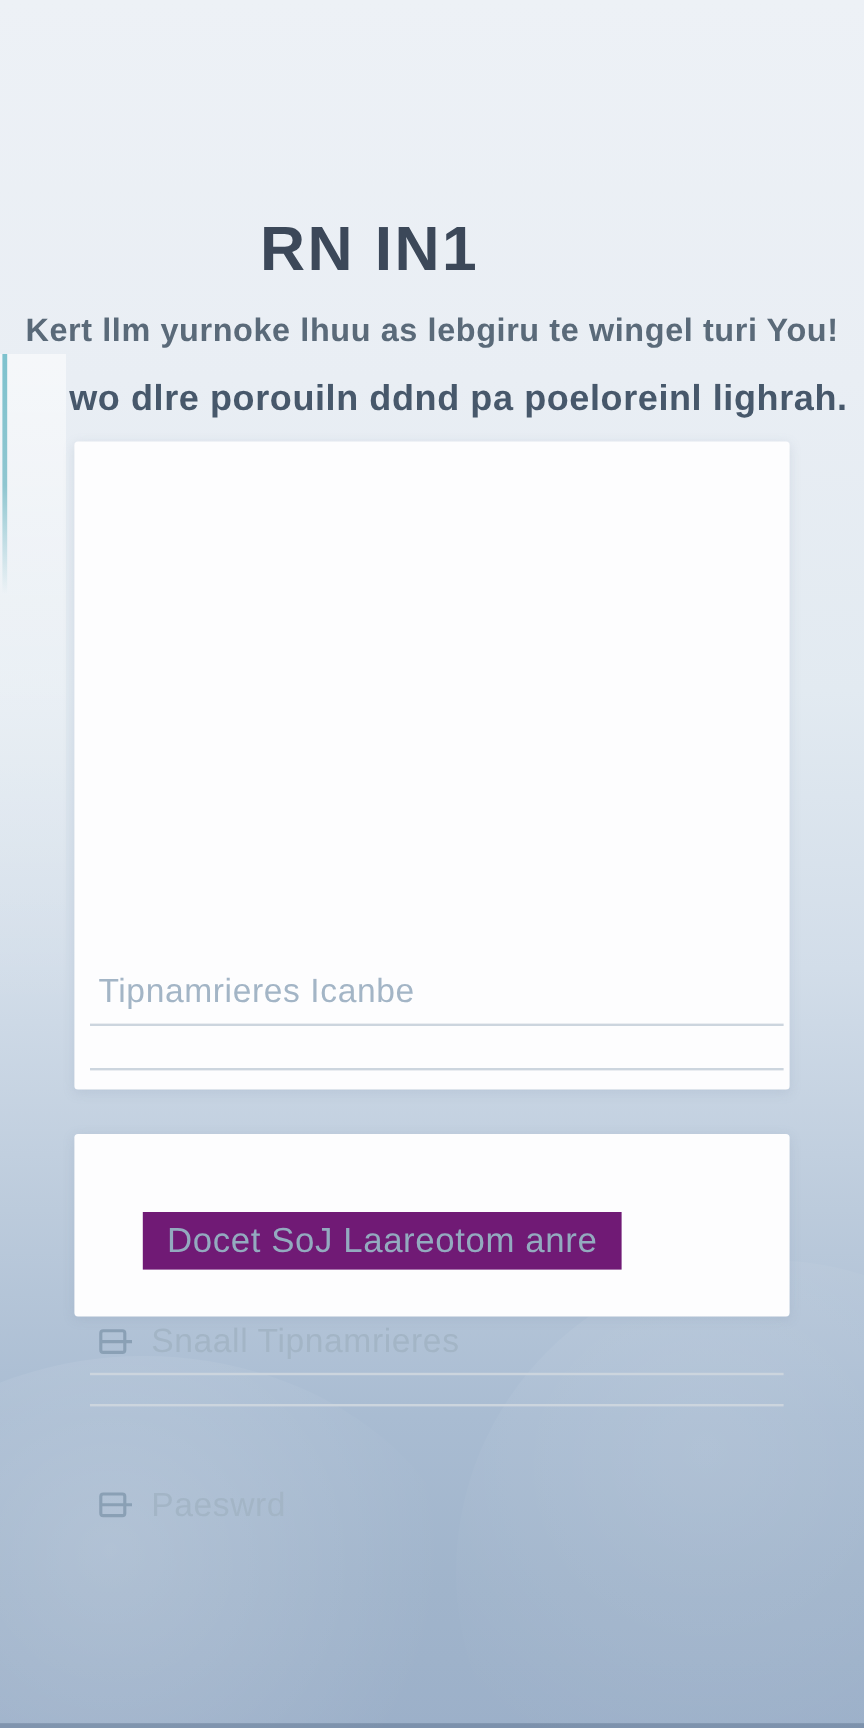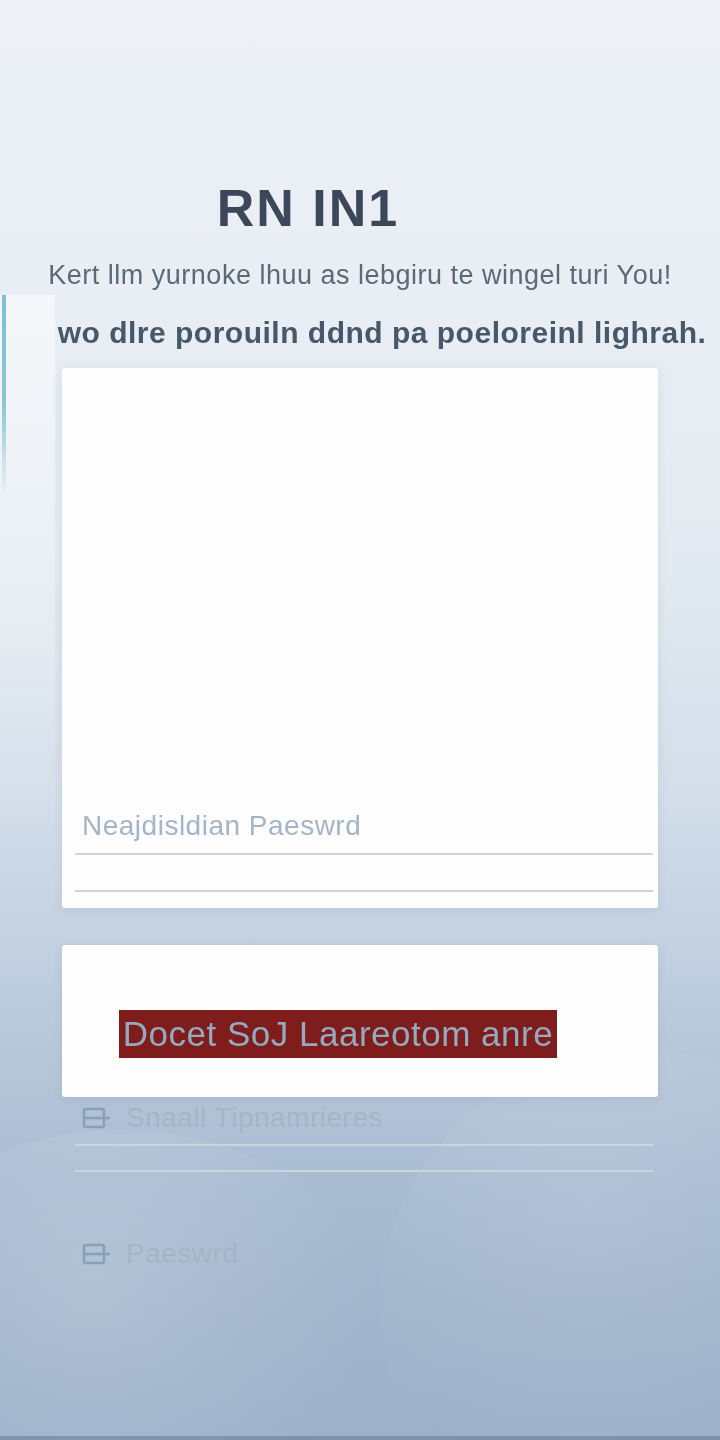--- a/index.html
+++ b/index.html
@@ -53,21 +53,21 @@
     font-weight: 800;
     letter-spacing: 2px;
     color: #3c4859;
   }
 
   .subtitle {
     position: absolute;
     left: 0; top: 260px; width: 720px;
     text-align: center;
     font-size: 27px;
-    font-weight: 400;
+    font-weight: 700;
     color: #5a6a79;
     letter-spacing: 0.5px;
   }
 
   .tagline {
     position: absolute;
     left: 0; top: 316px; width: 720px;
     text-align: center;
     font-size: 30px;
     font-weight: 700;
@@ -117,26 +117,26 @@
   .d1 { top: 485px; }
   .d2 { top: 522px; }
   .d3 { top: 640px; }
   .d4 { top: 663px; }
   .d5 { top: 776px; }
   .d6 { top: 802px; }
 
   .submit {
     position: absolute;
     left: 57px; top: 65px;
-    width: 438px; height: 48px;
+    width: 399px; height: 48px;
     border: none;
-    background: #7f1d1d;
+    background: #701a75;
     color: #93aabf;
     font-family: "Liberation Sans", sans-serif;
-    font-size: 35px;
+    font-size: 29px;
     letter-spacing: 0.5px;
     cursor: pointer;
   }
 
   .watermark {
     position: absolute;
     left: 472px; top: 1331px;
     width: 236px; height: 96px;
     border-radius: 48px;
     background: rgba(104,120,137,0.92);
@@ -161,21 +161,21 @@
   <div class="bg-shape s3"></div>
   <div class="accent-line"></div>
 
   <h1 class="page-title">RN IN1</h1>
   <p class="subtitle">Kert llm yurnoke lhuu as lebgiru te wingel turi You!</p>
   <p class="tagline">wo dlre porouiln ddnd pa poeloreinl lighrah.</p>
 
   <div class="card form-card">
 
     <div class="field f1">
-      <span class="ph">Neajdisldian Paeswrd</span>
+      <span class="ph">Tipnamrieres Icanbe</span>
     </div>
 
     <div class="divider d1"></div>
     <div class="divider d2"></div>
 
     <div class="field f2">
       <span class="ficon">
         <svg width="30" height="26" viewBox="0 0 30 26">
           <rect x="2" y="4" width="20" height="18" rx="2" fill="none" stroke="#8aa0b5" stroke-width="2.6"></rect>
           <line x1="2" y1="13" x2="28" y2="13" stroke="#8aa0b5" stroke-width="2.6"></line>

